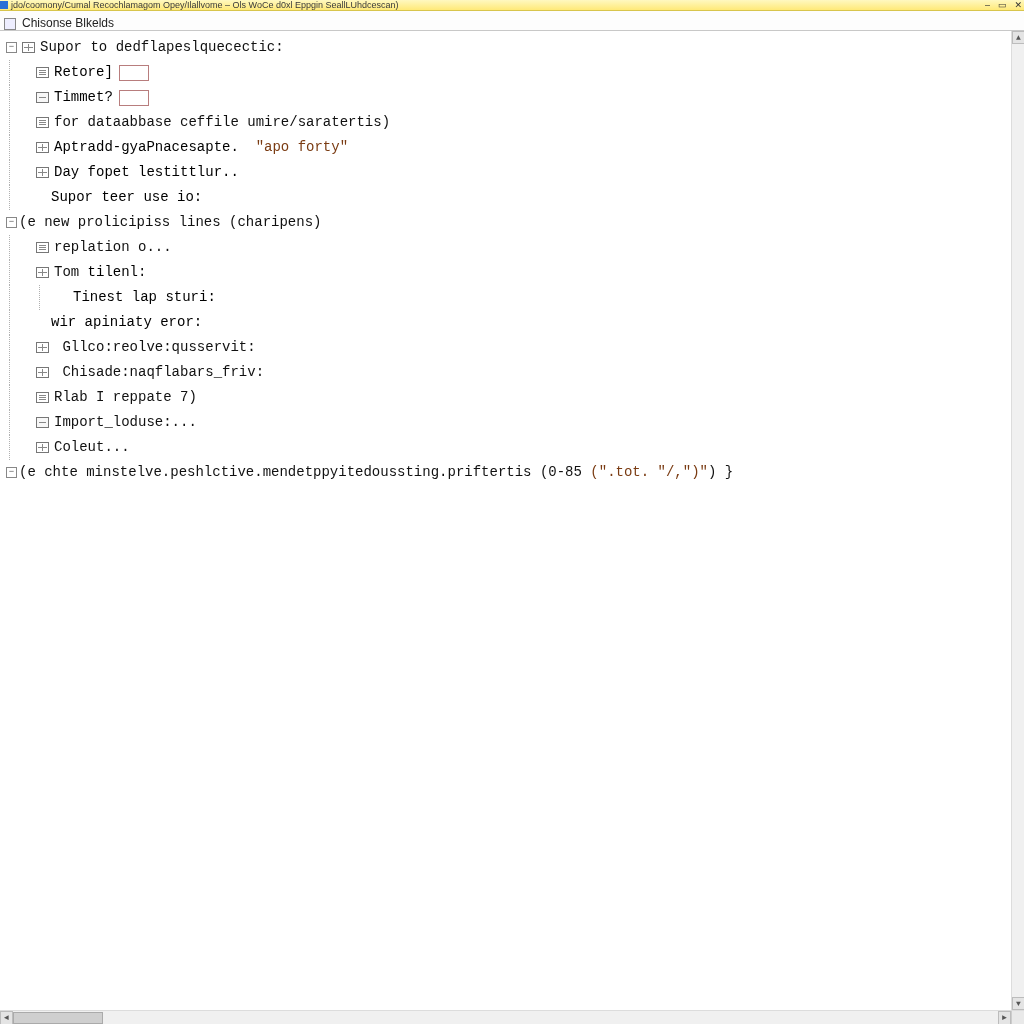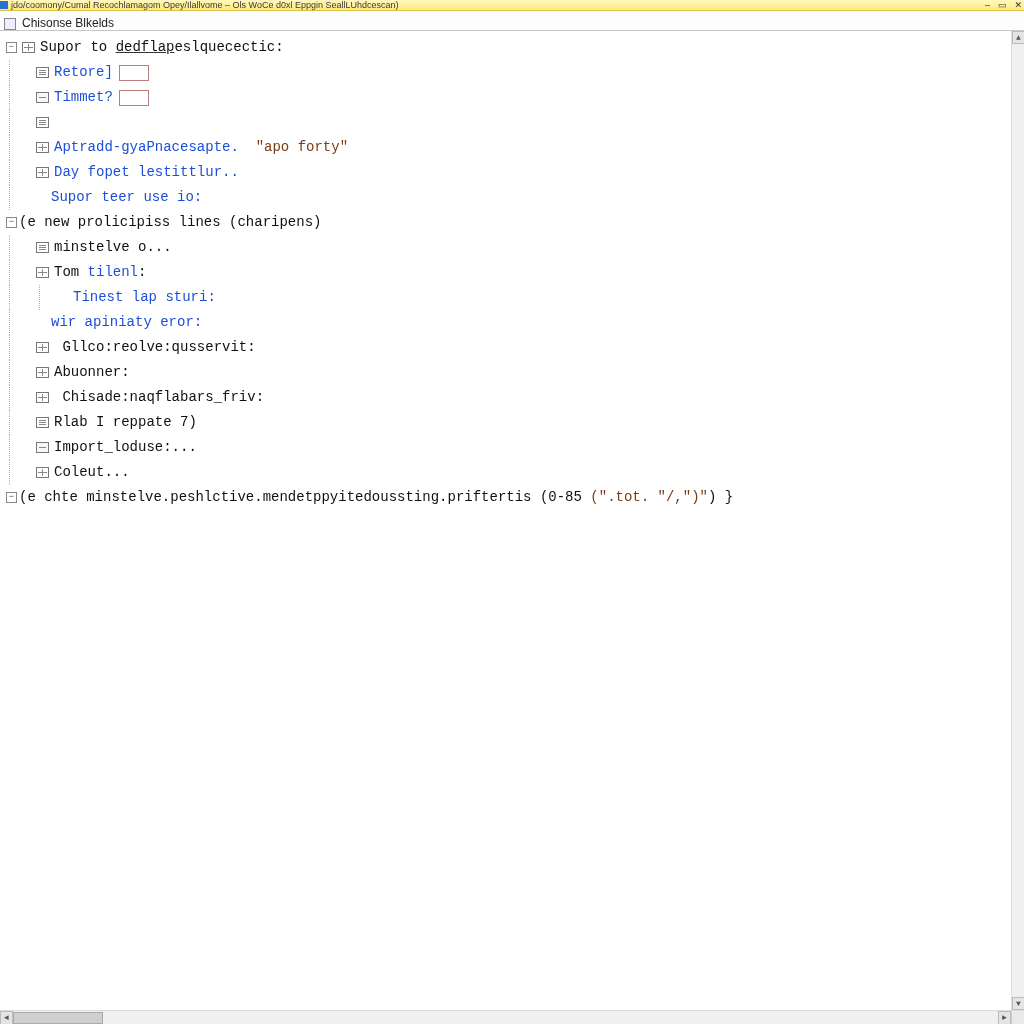--- a/index.html
+++ b/index.html
@@ -103,24 +103,24 @@
     background:
       linear-gradient(#888,#888) 50% 0/1px 100% no-repeat,
       linear-gradient(#888,#888) 0 50%/100% 1px no-repeat;
   }
   .icon.dash { background:#f7f7f7; }
   .icon.dash::before {
     content:""; position:absolute; left:2px; right:2px; top:4px; height:1px; background:#888;
   }
   .icon.color { background:linear-gradient(135deg,#e74,#47e); }
   .txt { }
-  .k-red { color:#1d4ed8; }
+  .k-red { color:#000000; }
   .k-brown { color:#7a3b12; }
   .k-black { color:#111; }
-  .under { text-decoration: underline; text-decoration-color:#333; }
+  .under { text-decoration-color:#333; }
   .field {
     display:inline-block;
     width: 30px; height:16px;
     border:1px solid #b87d7d;
     background:#fff;
     margin-left:6px; vertical-align:middle;
   }
   
   .pad { display:inline-block; height:25px; }
 </style>
@@ -164,20 +164,21 @@
     <div class="row">
       <span class="pad" style="width:24px;border-left:1px dotted #b0b0b0;margin-left:9px"></span>
       <span class="icon dash"></span>
       <span class="txt k-red">Timmet?</span>
       <span class="field"></span>
     </div>
 
     <div class="row">
       <span class="pad" style="width:24px;border-left:1px dotted #b0b0b0;margin-left:9px"></span>
       <span class="icon doc"></span>
+      <span class="txt k-black">for dataabbase ceffile umire/saratertis)</span>
     </div>
 
     <div class="row">
       <span class="pad" style="width:24px;border-left:1px dotted #b0b0b0;margin-left:9px"></span>
       <span class="icon grid"></span>
       <span class="txt">
         <span class="k-red">Aptradd-gyaPnacesapte.</span>
         <span class="k-brown">&nbsp;</span><span class="k-brown">"apo forty"</span>
       </span>
     </div>
@@ -198,21 +199,21 @@
       <span class="pad" style="width:4px"></span>
       <span class="toggle">−</span>
       <span class="txt k-black">
         <span>(e new </span><span>prolicipiss lines</span><span> (charipens)</span>
       </span>
     </div>
 
     <div class="row">
       <span class="pad" style="width:24px;border-left:1px dotted #b0b0b0;margin-left:9px"></span>
       <span class="icon doc"></span>
-      <span class="txt k-black">minstelve o...</span>
+      <span class="txt k-black">replation o...</span>
     </div>
 
 
     <div class="row">
       <span class="pad" style="width:24px;border-left:1px dotted #b0b0b0;margin-left:9px"></span>
       <span class="icon grid"></span>
       <span class="txt">
         <span class="k-black">Tom </span><span class="k-red">tilenl</span><span class="k-black">:</span>
       </span>
     </div>
@@ -230,25 +231,20 @@
       <span class="pad" style="width:18px"></span>
       <span class="txt k-red">wir apiniaty eror:</span>
     </div>
 
     <div class="row">
       <span class="pad" style="width:24px;border-left:1px dotted #b0b0b0;margin-left:9px"></span>
       <span class="icon grid"></span>
       <span class="txt k-black">&nbsp;<span>Gllco:reolve:qusservit:</span></span>
     </div>
 
-    <div class="row">
-      <span class="pad" style="width:24px;border-left:1px dotted #b0b0b0;margin-left:9px"></span>
-      <span class="icon grid"></span>
-      <span class="txt k-black">Abuonner:</span>
-    </div>
 
     <div class="row">
       <span class="pad" style="width:24px;border-left:1px dotted #b0b0b0;margin-left:9px"></span>
       <span class="icon grid"></span>
       <span class="txt k-black">&nbsp;<span>Chisade:naqflabars_friv:</span></span>
     </div>
 
     <div class="row">
       <span class="pad" style="width:24px;border-left:1px dotted #b0b0b0;margin-left:9px"></span>
       <span class="icon doc"></span>

